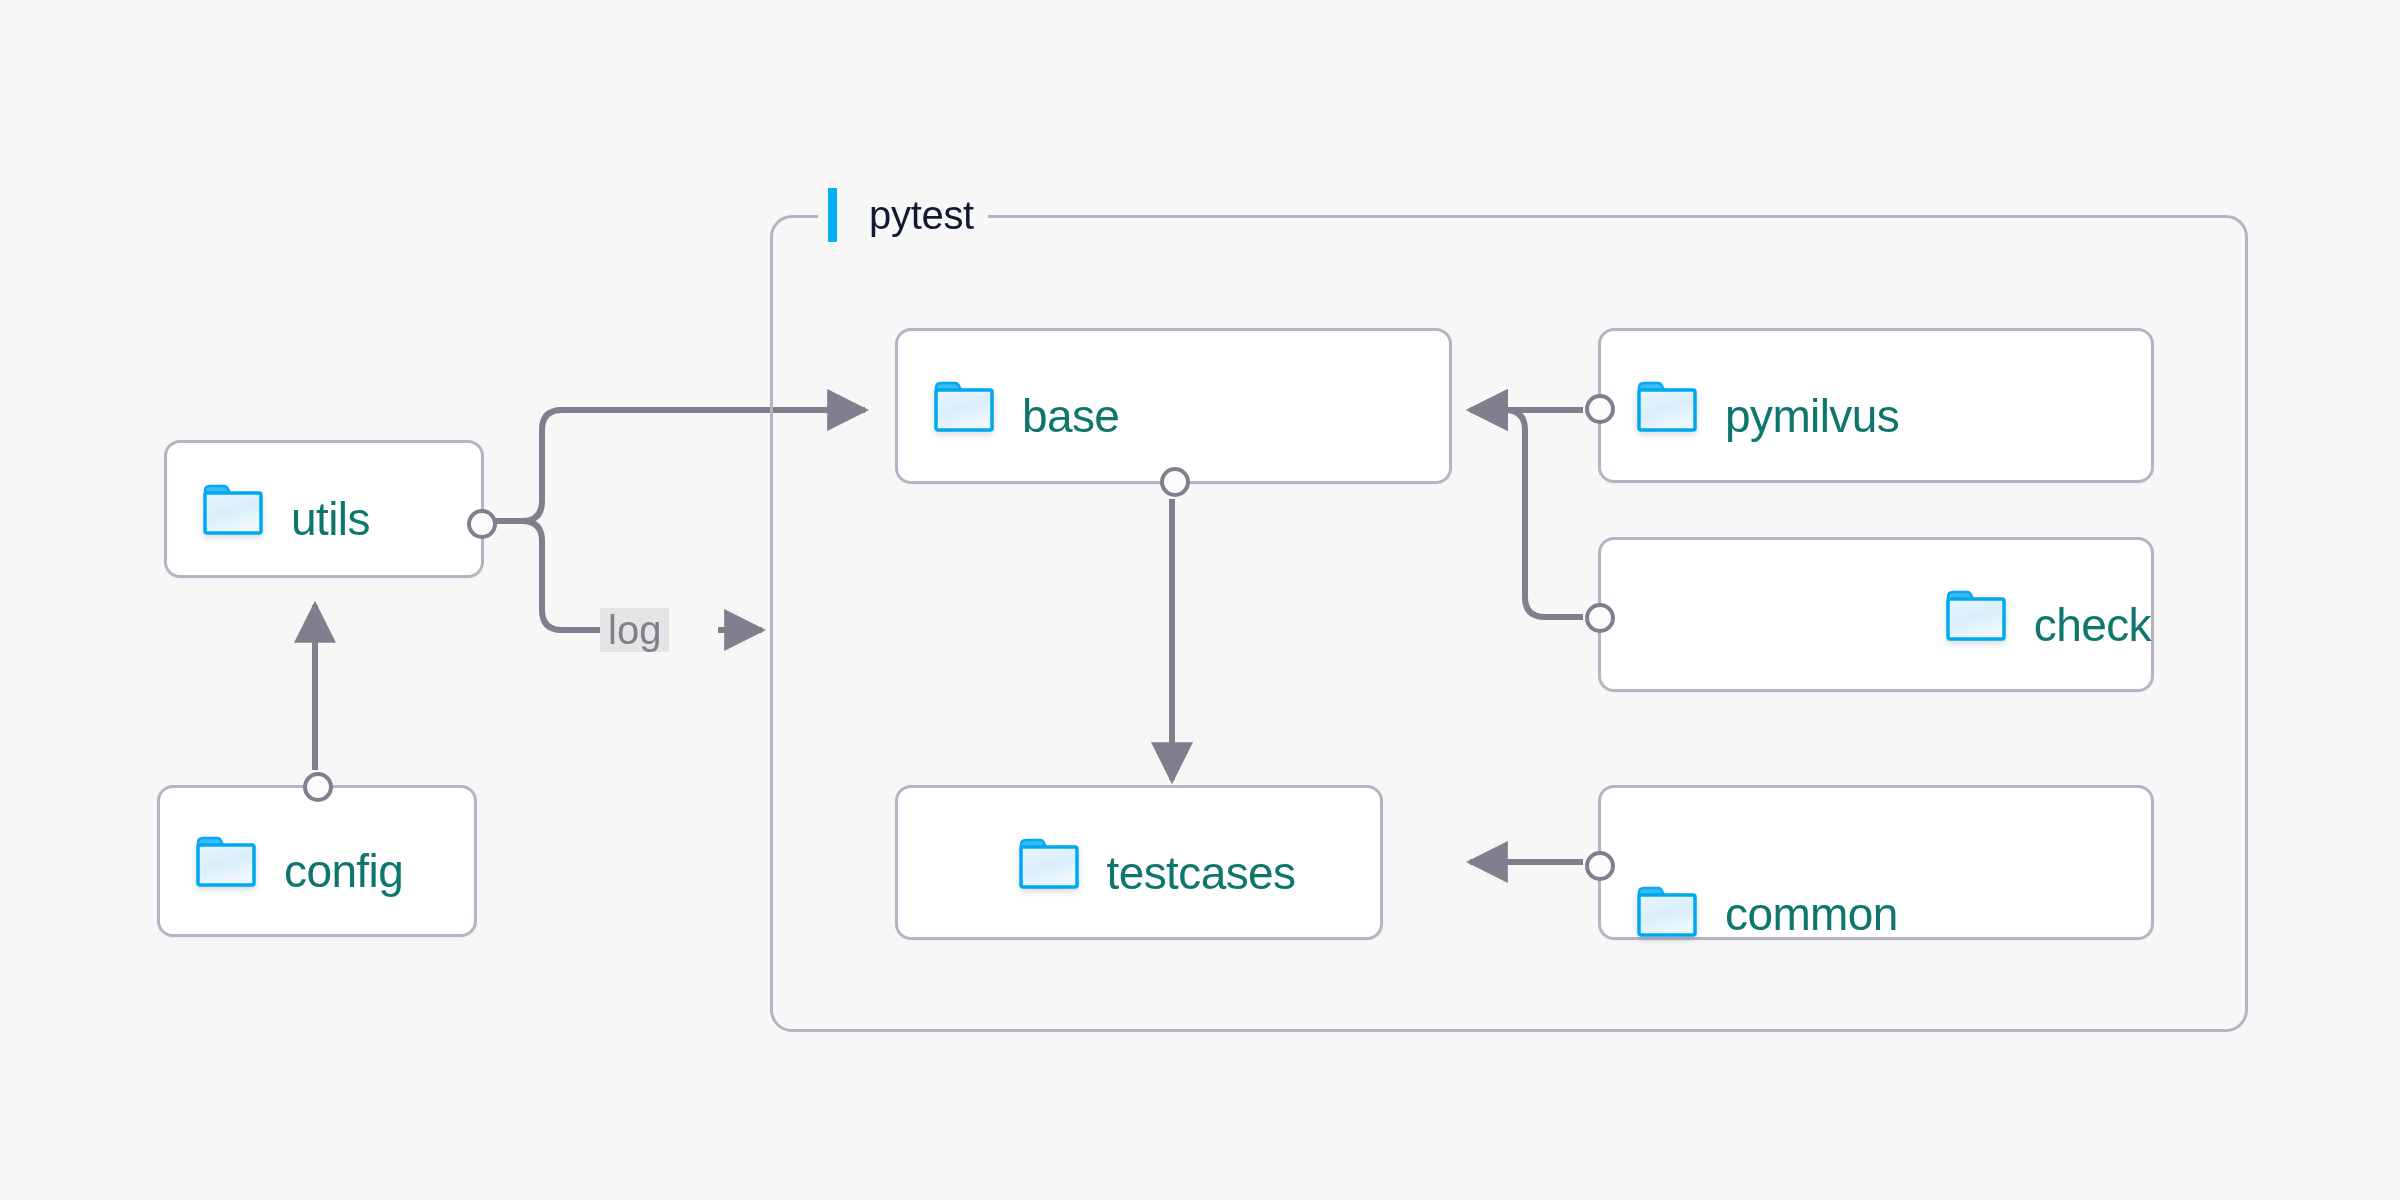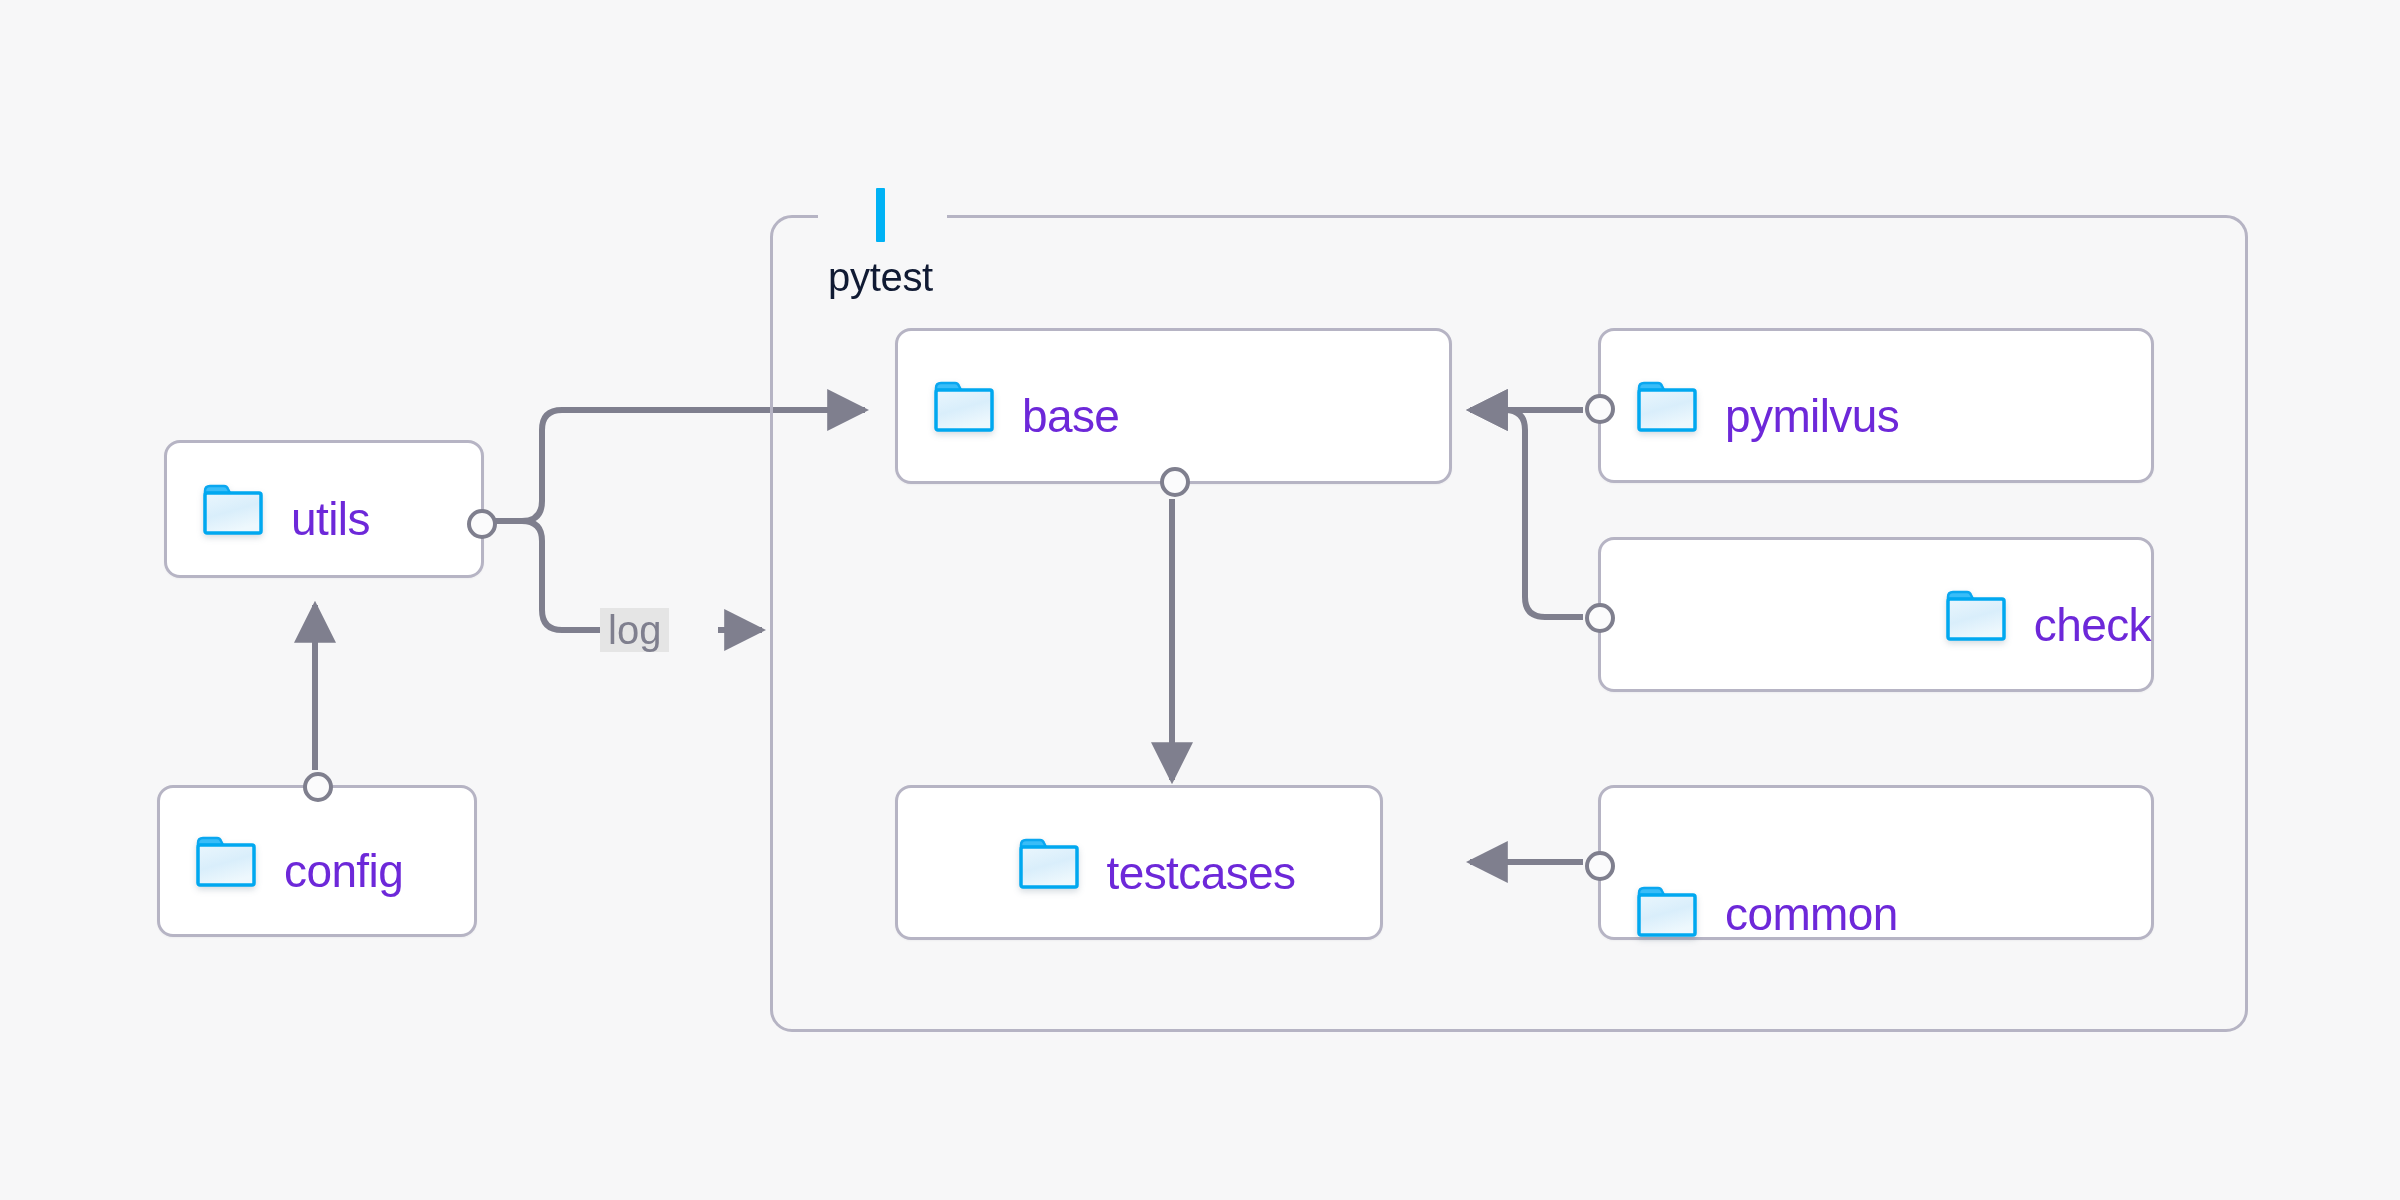--- a/index.html
+++ b/index.html
@@ -32,25 +32,24 @@
     position: absolute;
     border: 3px solid #b6b4c4;
     border-radius: 22px;
     background: transparent;
     box-sizing: border-box;
   }
   .group-label-wrap {
     position: absolute;
     display: flex;
     align-items: center;
-    gap: 15px;
+    gap: 32px;
     background: #f7f7f8;
     padding: 0 14px 0 10px;
     height: 54px;
-    flex-direction: column;
   }
   .group-bar {
     width: 9px;
     height: 54px;
     background: #00b2f5;
     border-radius: 1px;
     flex: none;
   }
   .group-title {
     font-size: 40px;
@@ -67,21 +66,21 @@
     border: 3px solid #b6b4c4;
     border-radius: 16px;
     display: flex;
     align-items: center;
     padding-left: 36px;
     gap: 28px;
     box-shadow: 0 1px 2px rgba(20,20,40,0.04);
   }
   .node-label {
     font-size: 46px;
-    color: #6d28d9;
+    color: #0f766e;
     letter-spacing: -0.6px;
     white-space: nowrap;
     line-height: 1;
     margin-top: 20px;
   }
   .folder-icon {
     flex: none;
     width: 60px;
     height: 52px;
     position: relative;

